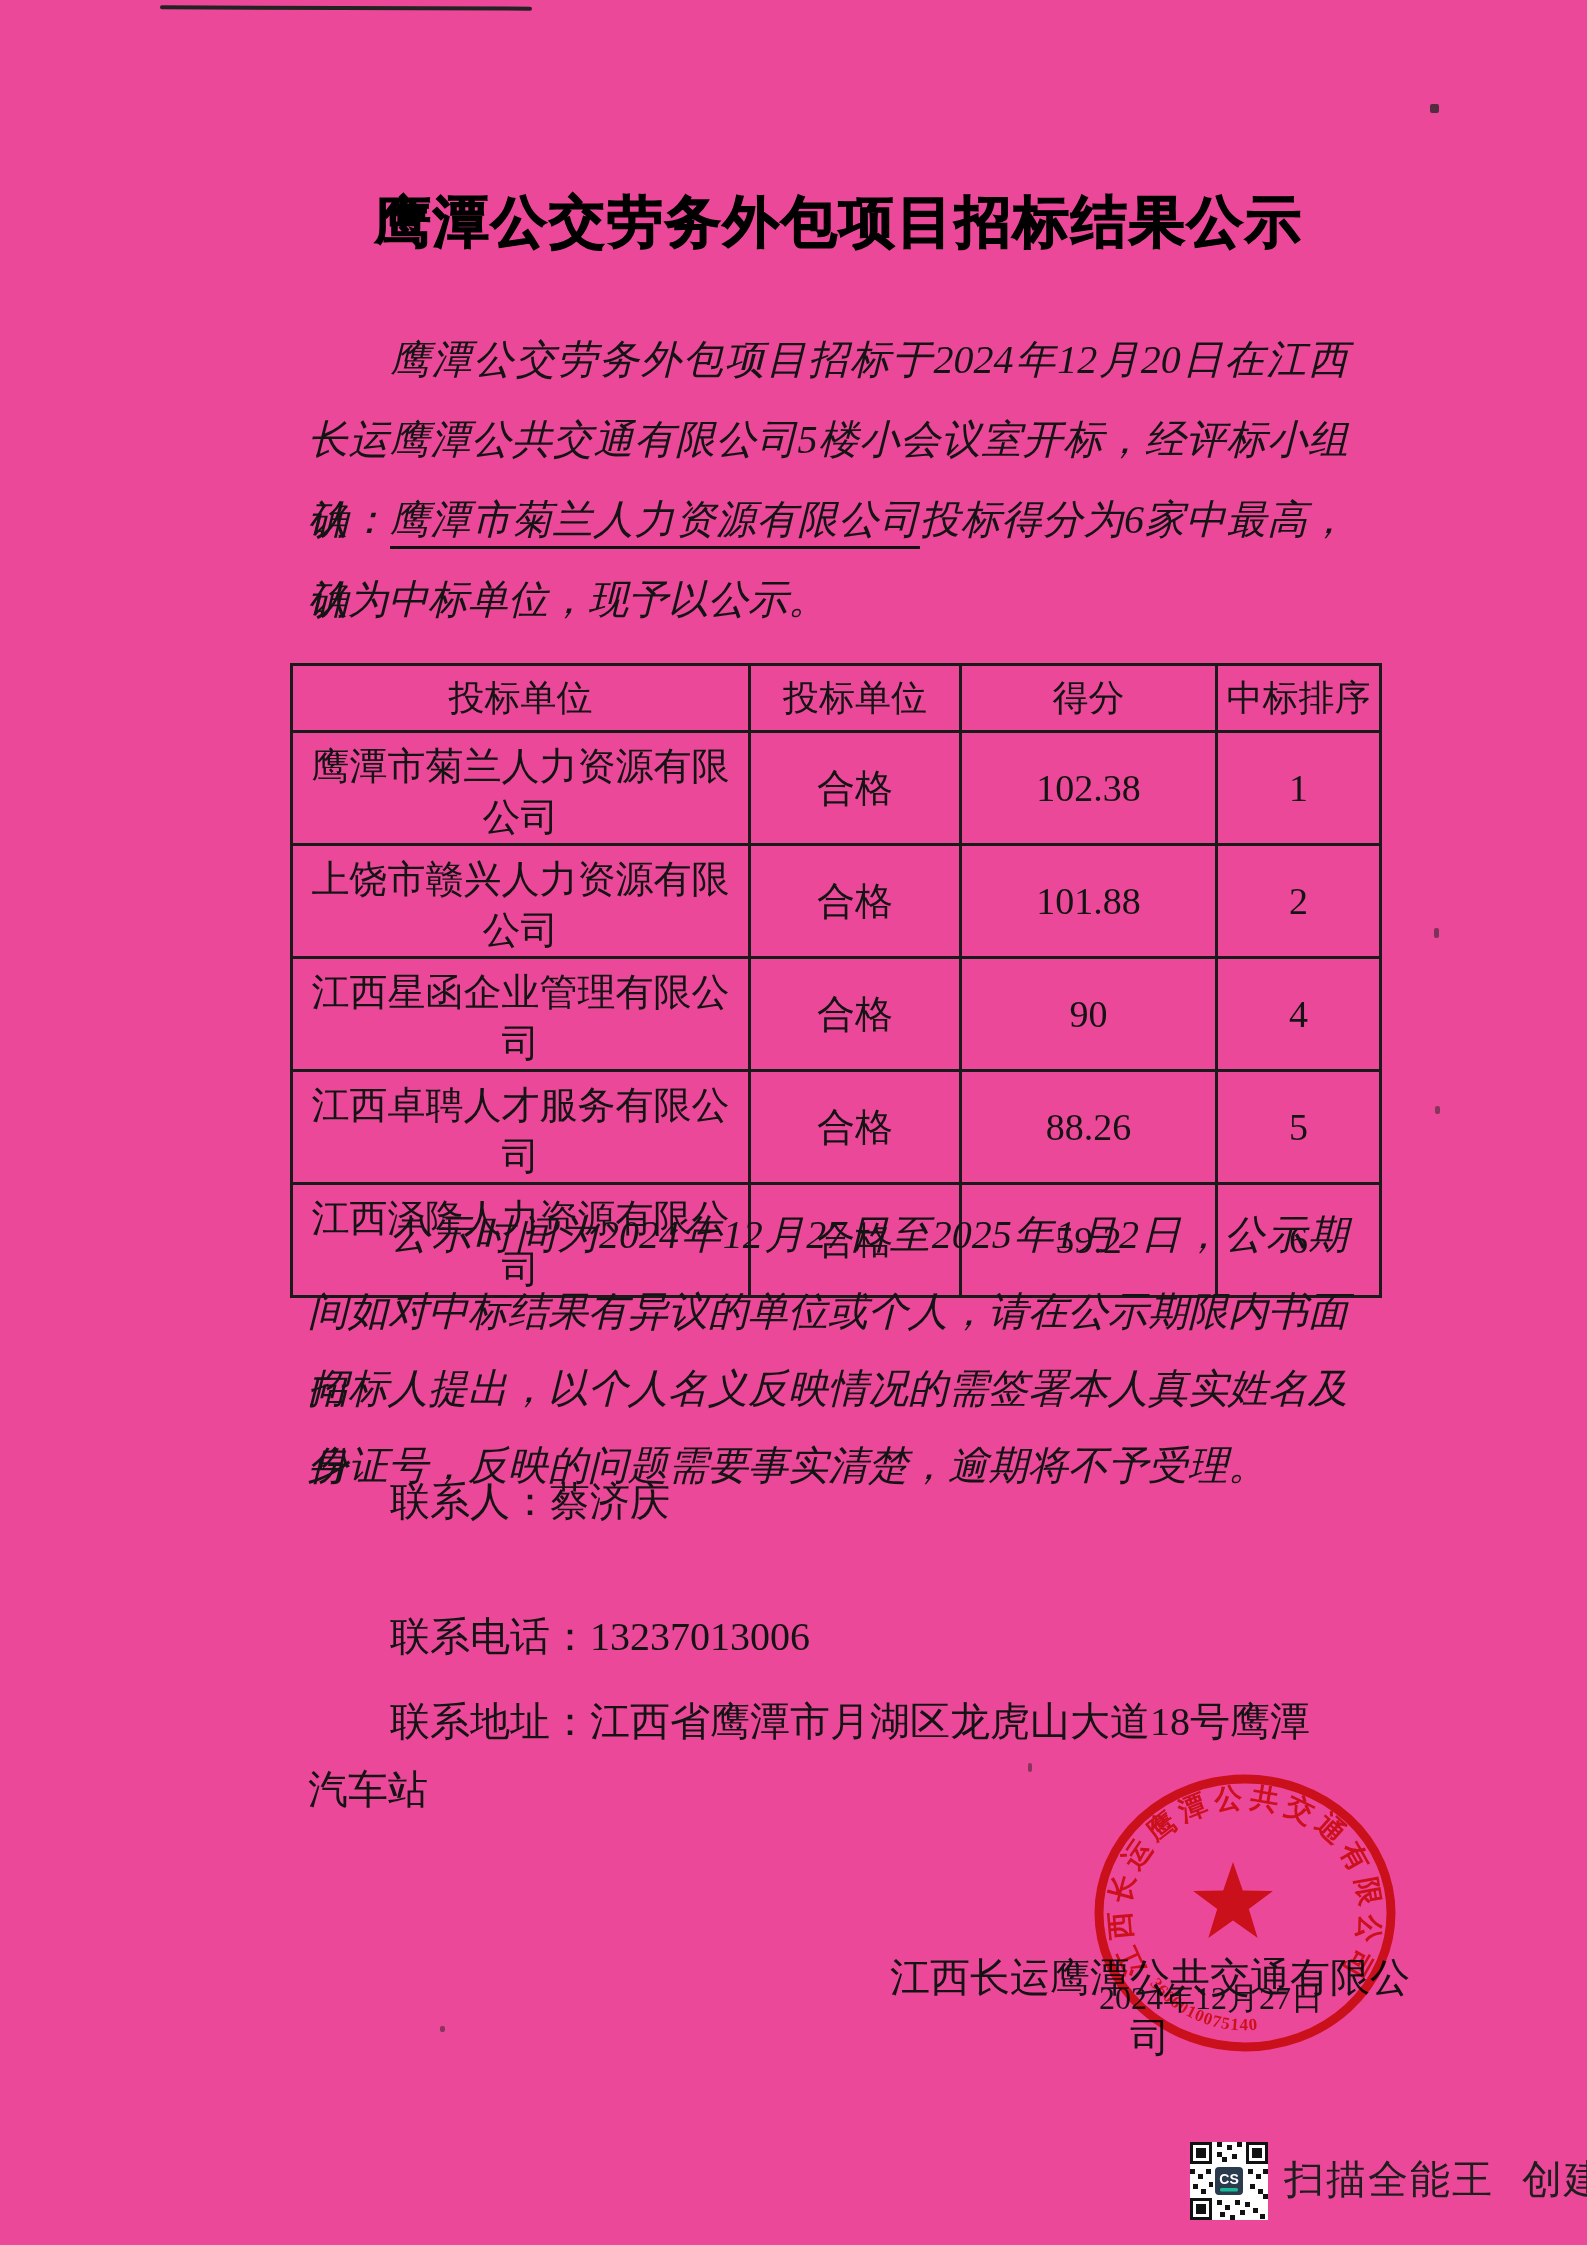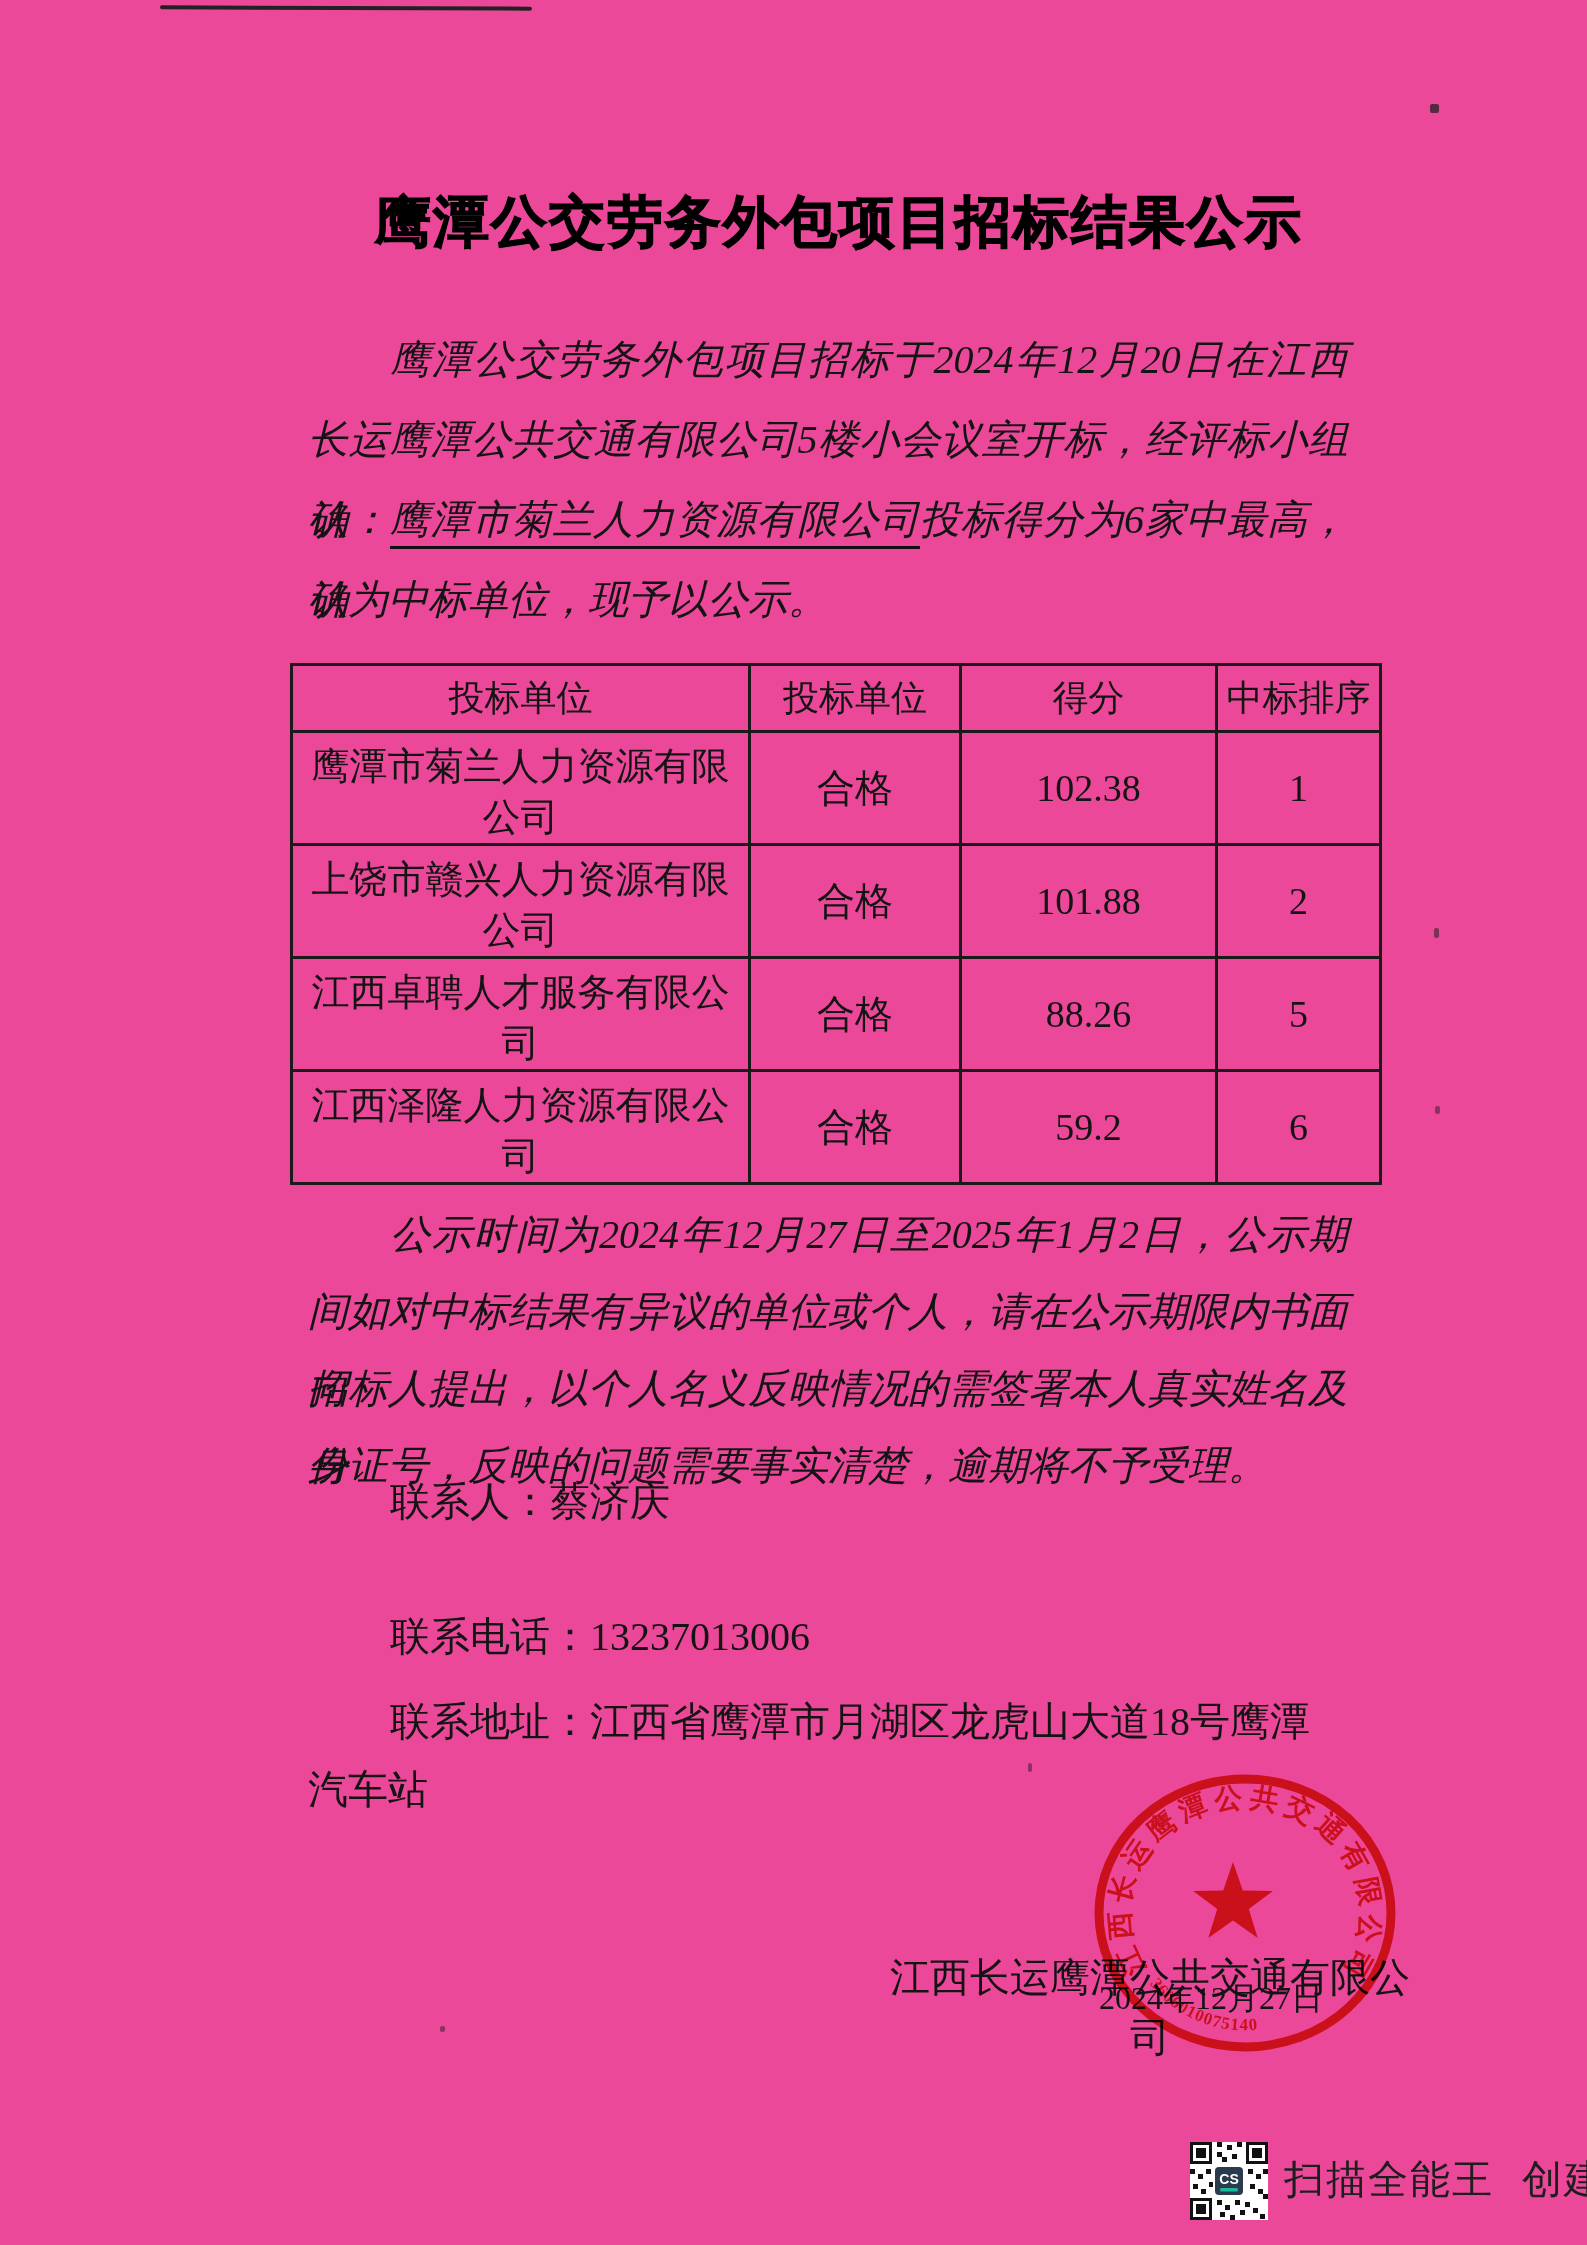--- a/index.html
+++ b/index.html
@@ -115,20 +115,26 @@
       <td class="company">鹰潭市菊兰人力资源有限公司</td>
       <td>合格</td>
       <td>102.38</td>
       <td>1</td>
     </tr>
     <tr>
       <td class="company">上饶市赣兴人力资源有限公司</td>
       <td>合格</td>
       <td>101.88</td>
       <td>2</td>
+    </tr>
+    <tr>
+      <td class="company">江西星函企业管理有限公司</td>
+      <td>合格</td>
+      <td>90</td>
+      <td>4</td>
     </tr>
     <tr>
       <td class="company">江西卓聘人才服务有限公司</td>
       <td>合格</td>
       <td>88.26</td>
       <td>5</td>
     </tr>
     <tr class="last">
       <td class="company">江西泽隆人力资源有限公司</td>
       <td>合格</td>

